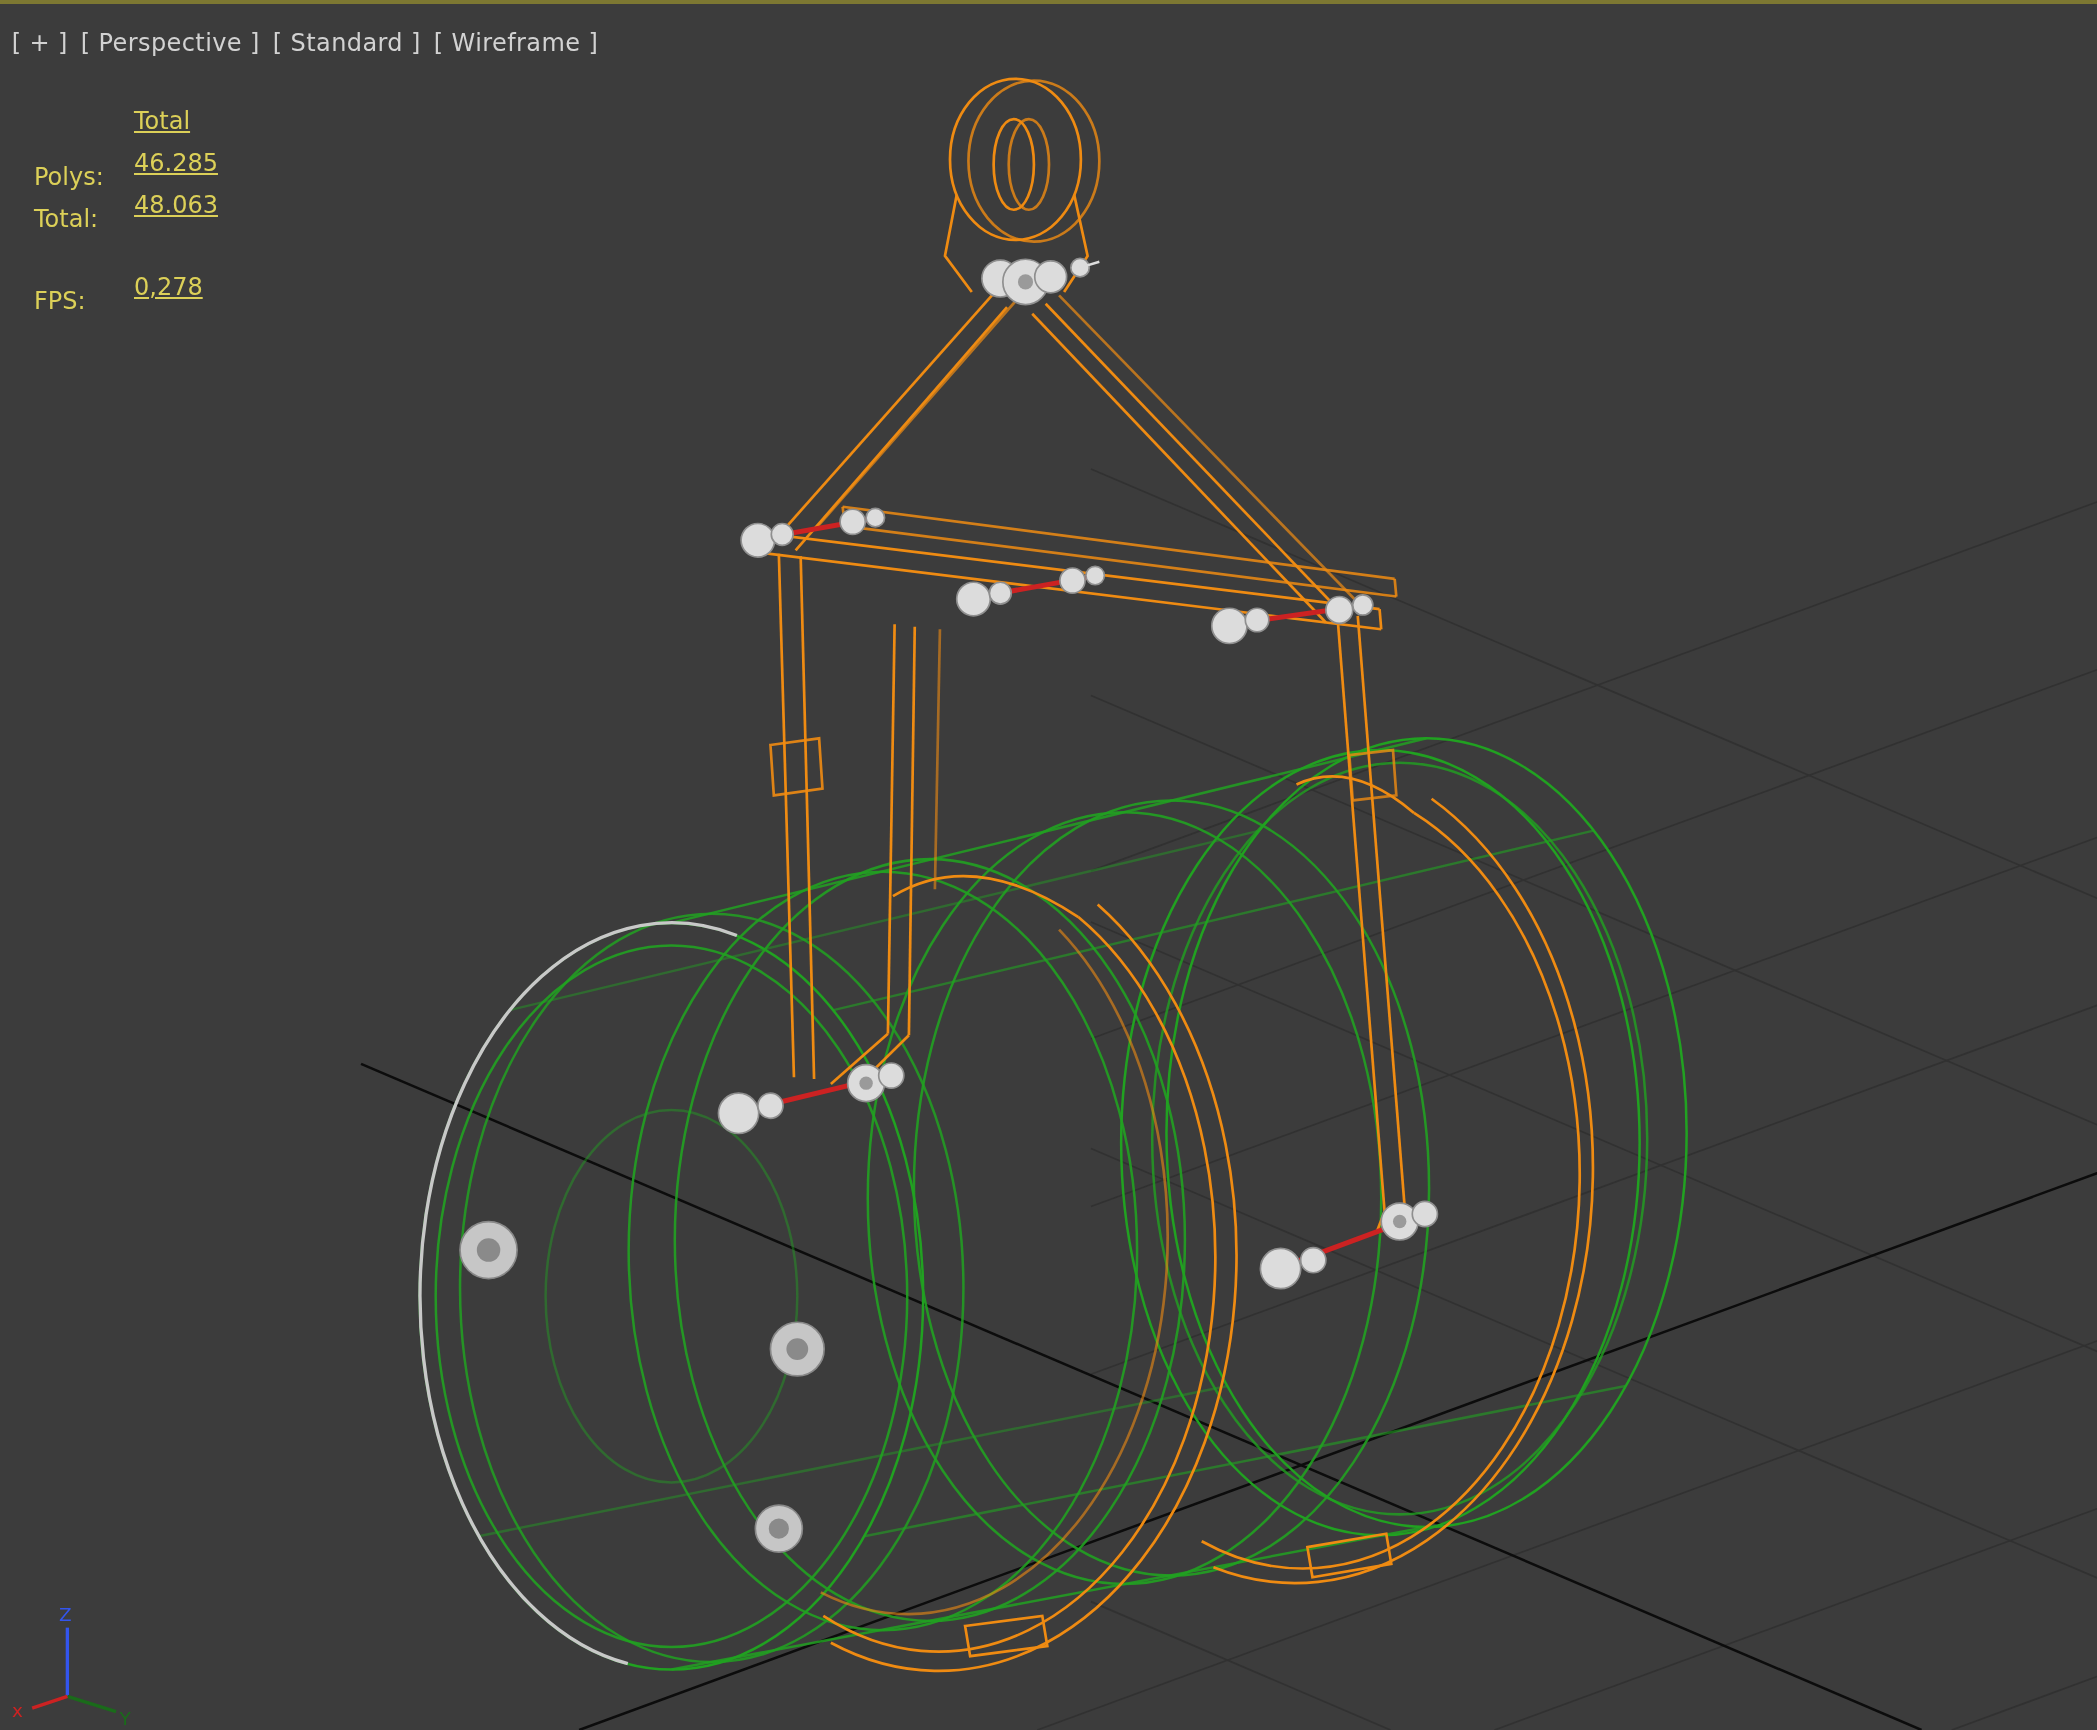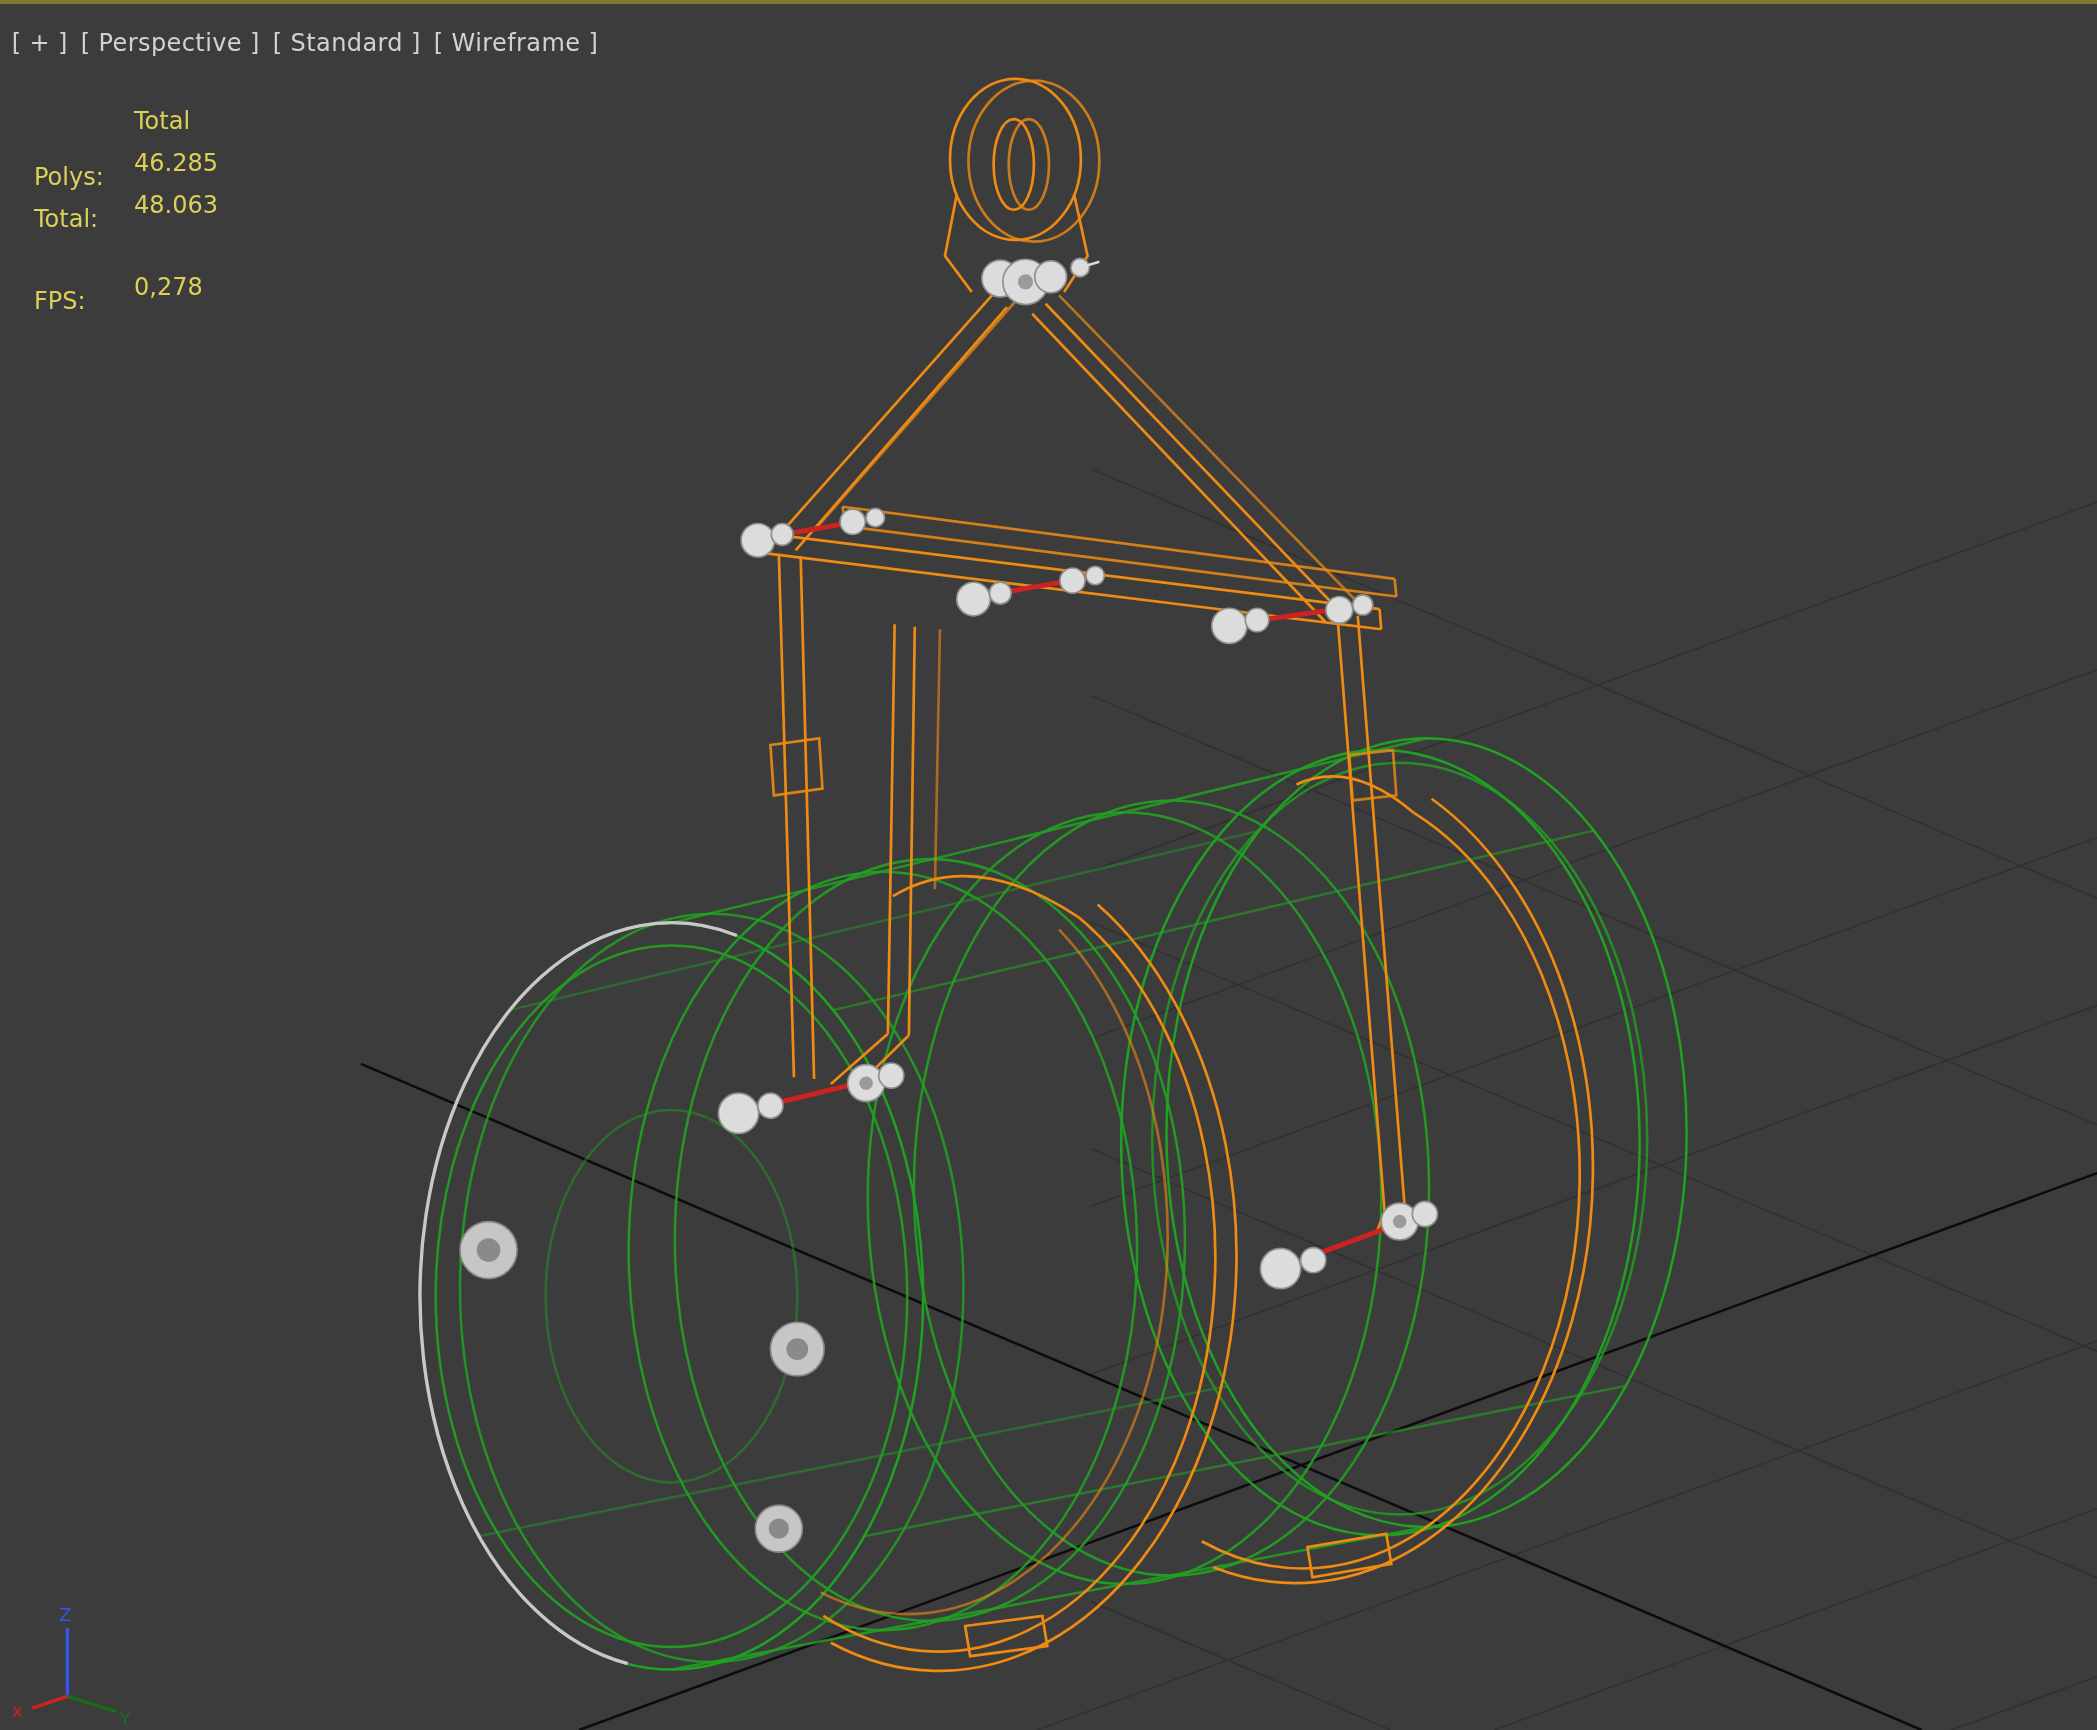--- a/index.html
+++ b/index.html
@@ -32,21 +32,21 @@
     white-space:nowrap;
     z-index:5;
   }
   .viewport-label span{margin-right:5px;cursor:pointer;}
   .stats{
     position:absolute;left:0;top:0;z-index:5;
     font-size:24px;color:var(--hud-yellow);
   }
   .stats .row{position:absolute;white-space:nowrap;}
   .stats .lbl{position:absolute;left:34px;margin-top:14px;}
-  .stats .val{position:absolute;left:134px;}
+  .stats .val{position:absolute;left:134px;text-decoration:underline;}
   .scene{
     position:absolute;left:0;top:0;width:2098px;height:1730px;
   }
   
   .g-line{stroke:var(--green);stroke-width:3;fill:none;}
   .o-line{stroke:var(--orange);stroke-width:3.2;fill:none;}
   .r-line{stroke:var(--red);stroke-width:6;fill:none;}
   .grid-f{stroke:var(--grid-dark);stroke-width:2;fill:none;}
   .grid-b{stroke:var(--grid-black);stroke-width:3;fill:none;}
   .nut{fill:#dcdcdc;stroke:#8f8f8f;stroke-width:2;}

